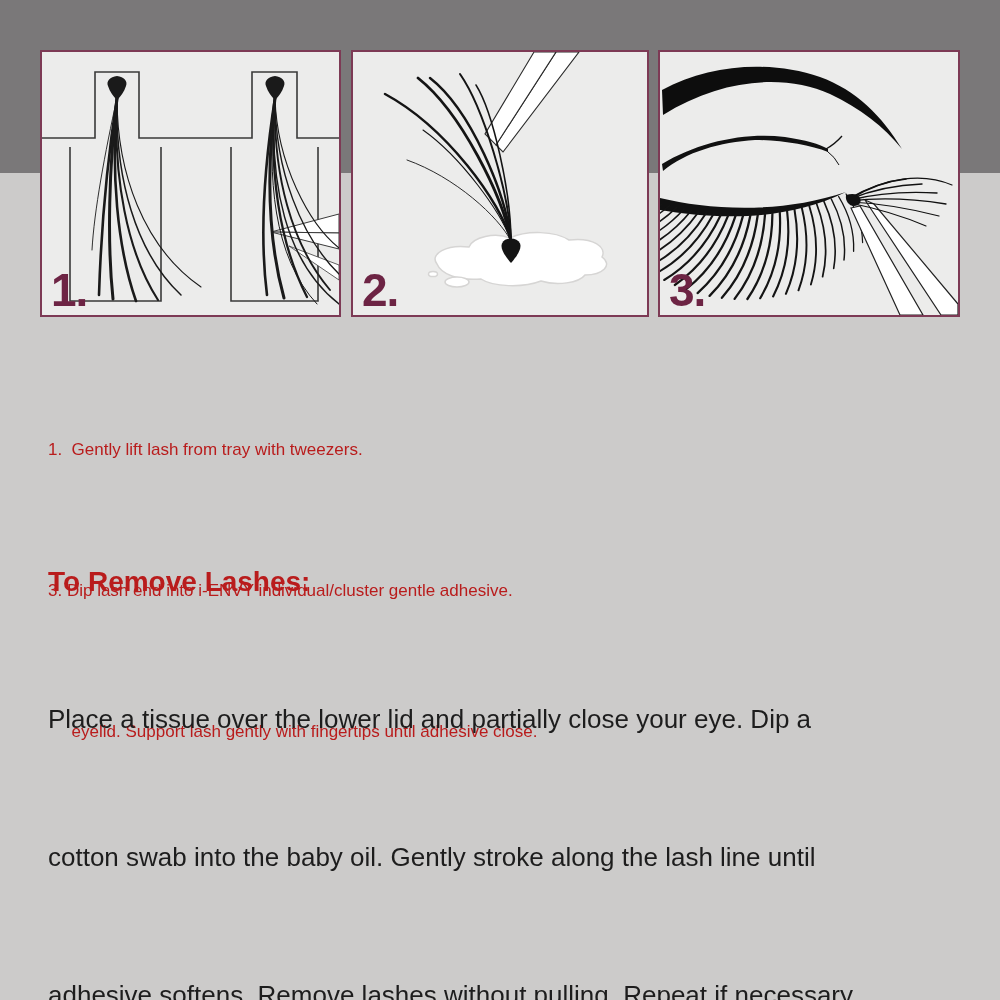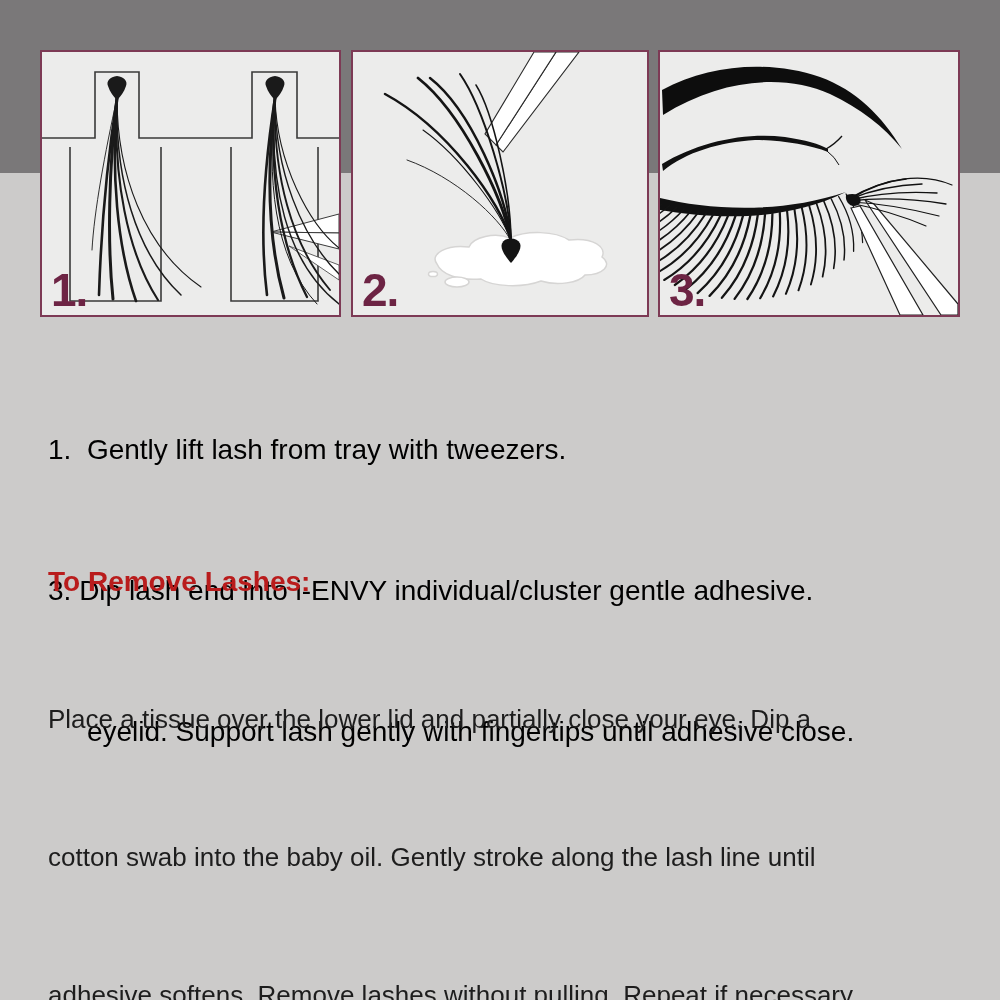--- a/index.html
+++ b/index.html
@@ -5,21 +5,21 @@
   html,body{margin:0;padding:0;}
   body{width:1000px;height:1000px;background:#cccbca;font-family:"Liberation Sans","DejaVu Sans",sans-serif;}
   .stage{position:relative;width:1000px;height:1000px;background:#cccbca;overflow:hidden;}
   .band{position:absolute;left:0;top:0;width:1000px;height:173px;background:#7a7879;}
   .panel{position:absolute;top:50px;height:263px;background:#ececeb;border:2px solid #7d3a55;overflow:hidden;}
   .panel svg{position:absolute;left:0;top:0;width:100%;height:100%;display:block;}
   #panel1{left:40px;width:297px;}
   #panel2{left:351px;width:294px;}
   #panel3{left:658px;width:298px;}
   .pnum{position:absolute;left:9px;bottom:2px;font-size:46px;font-weight:bold;color:#6d2444;line-height:1;letter-spacing:-1px;z-index:5;}
-  .instructions{position:absolute;left:48px;top:332px;color:#000000;font-size:28px;line-height:47px;white-space:pre;}
+  .instructions{position:absolute;left:48px;top:332px;color:#b91c1c;font-size:17px;line-height:47px;white-space:pre;}
   .removal-heading{position:absolute;left:48px;top:566px;color:#b91c1c;font-size:28px;font-weight:bold;line-height:32px;}
   .removal{position:absolute;left:48px;top:604px;color:#1d1d1d;font-size:26px;line-height:46px;white-space:pre;}
 </style>
 </head>
 <body>
 
 <div class="stage">
   <div class="band"></div>
 
   <div class="panel" id="panel1">

